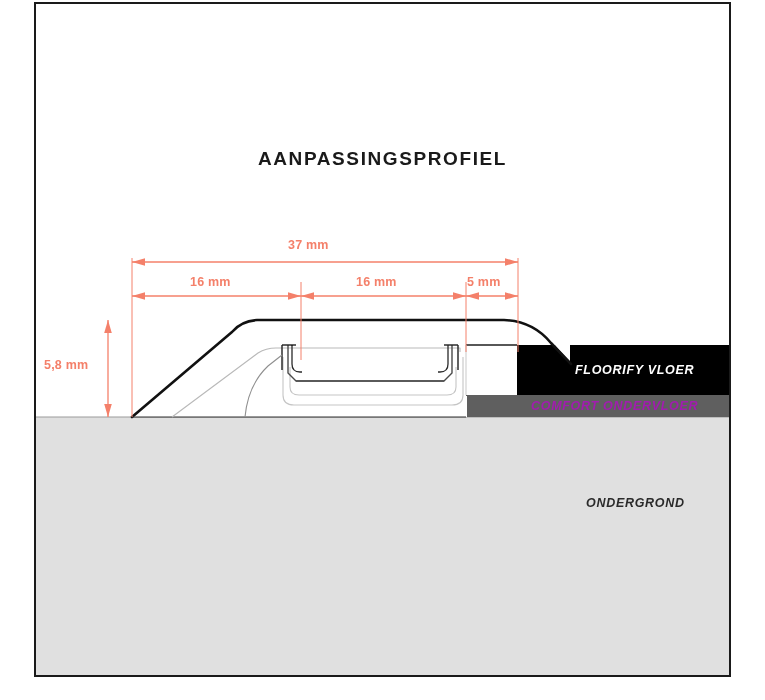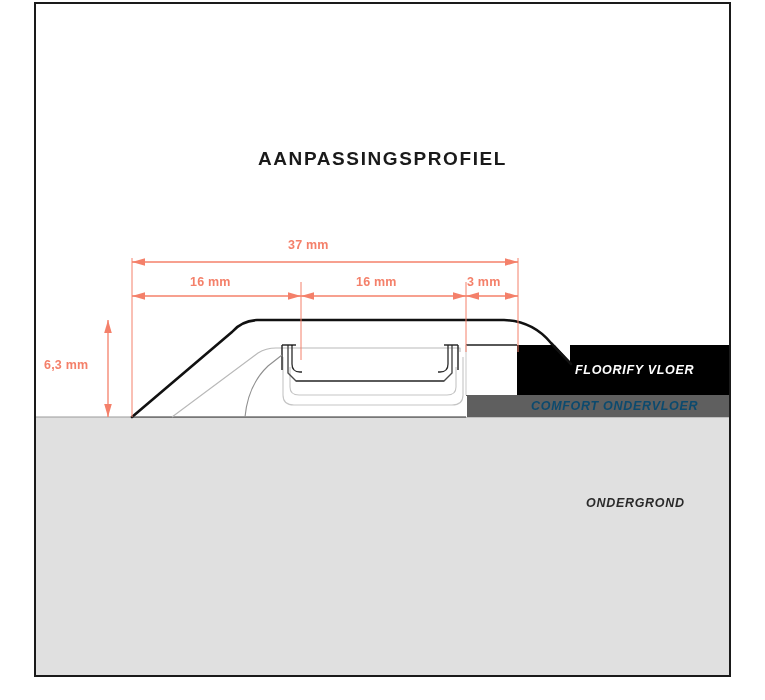--- a/index.html
+++ b/index.html
@@ -57,21 +57,21 @@
     position: absolute;
     font-size: 12.5px;
     font-style: italic;
     font-weight: bold;
     letter-spacing: 0.7px;
     white-space: nowrap;
     font-family: "Liberation Sans", sans-serif;
     text-align: right;
   }
   .lbl-floor { color: #ffffff; }
-  .lbl-under { color: #0c4a6e; }
+  .lbl-under { color: #a21caf; }
   .lbl-ground { color: #2b2b2b; }
 </style>
 </head>
 <body>
 
 <div id="stage">
 
   <div id="frame"></div>
 
   <svg id="svg-diagram" viewBox="0 0 765 700" xmlns="http://www.w3.org/2000/svg">
@@ -213,23 +213,23 @@
   </svg>
 
   <div class="title">AANPASSINGSPROFIEL</div>
 
   <div class="dim-label" style="left:0; top:238px; width:765px; text-align:left; padding-left:288px;">37 mm</div>
 
   <div class="dim-label" style="left:190px; top:275px;">16 mm</div>
 
   <div class="dim-label" style="left:356px; top:275px;">16 mm</div>
 
-  <div class="dim-label" style="left:467px; top:275px;">3 mm</div>
-
-  <div class="dim-label" style="left:44px; top:358px;">6,3 mm</div>
+  <div class="dim-label" style="left:467px; top:275px;">5 mm</div>
+
+  <div class="dim-label" style="left:44px; top:358px;">5,8 mm</div>
 
   <div class="band-label lbl-floor" style="left:575px; top:363px;">FLOORIFY VLOER</div>
 
   <div class="band-label lbl-under" style="left:531px; top:399px;">COMFORT ONDERVLOER</div>
 
   <div class="band-label lbl-ground" style="left:586px; top:455px;margin-top:41px;">ONDERGROND</div>
 
 </div>
 
 </body></html>

